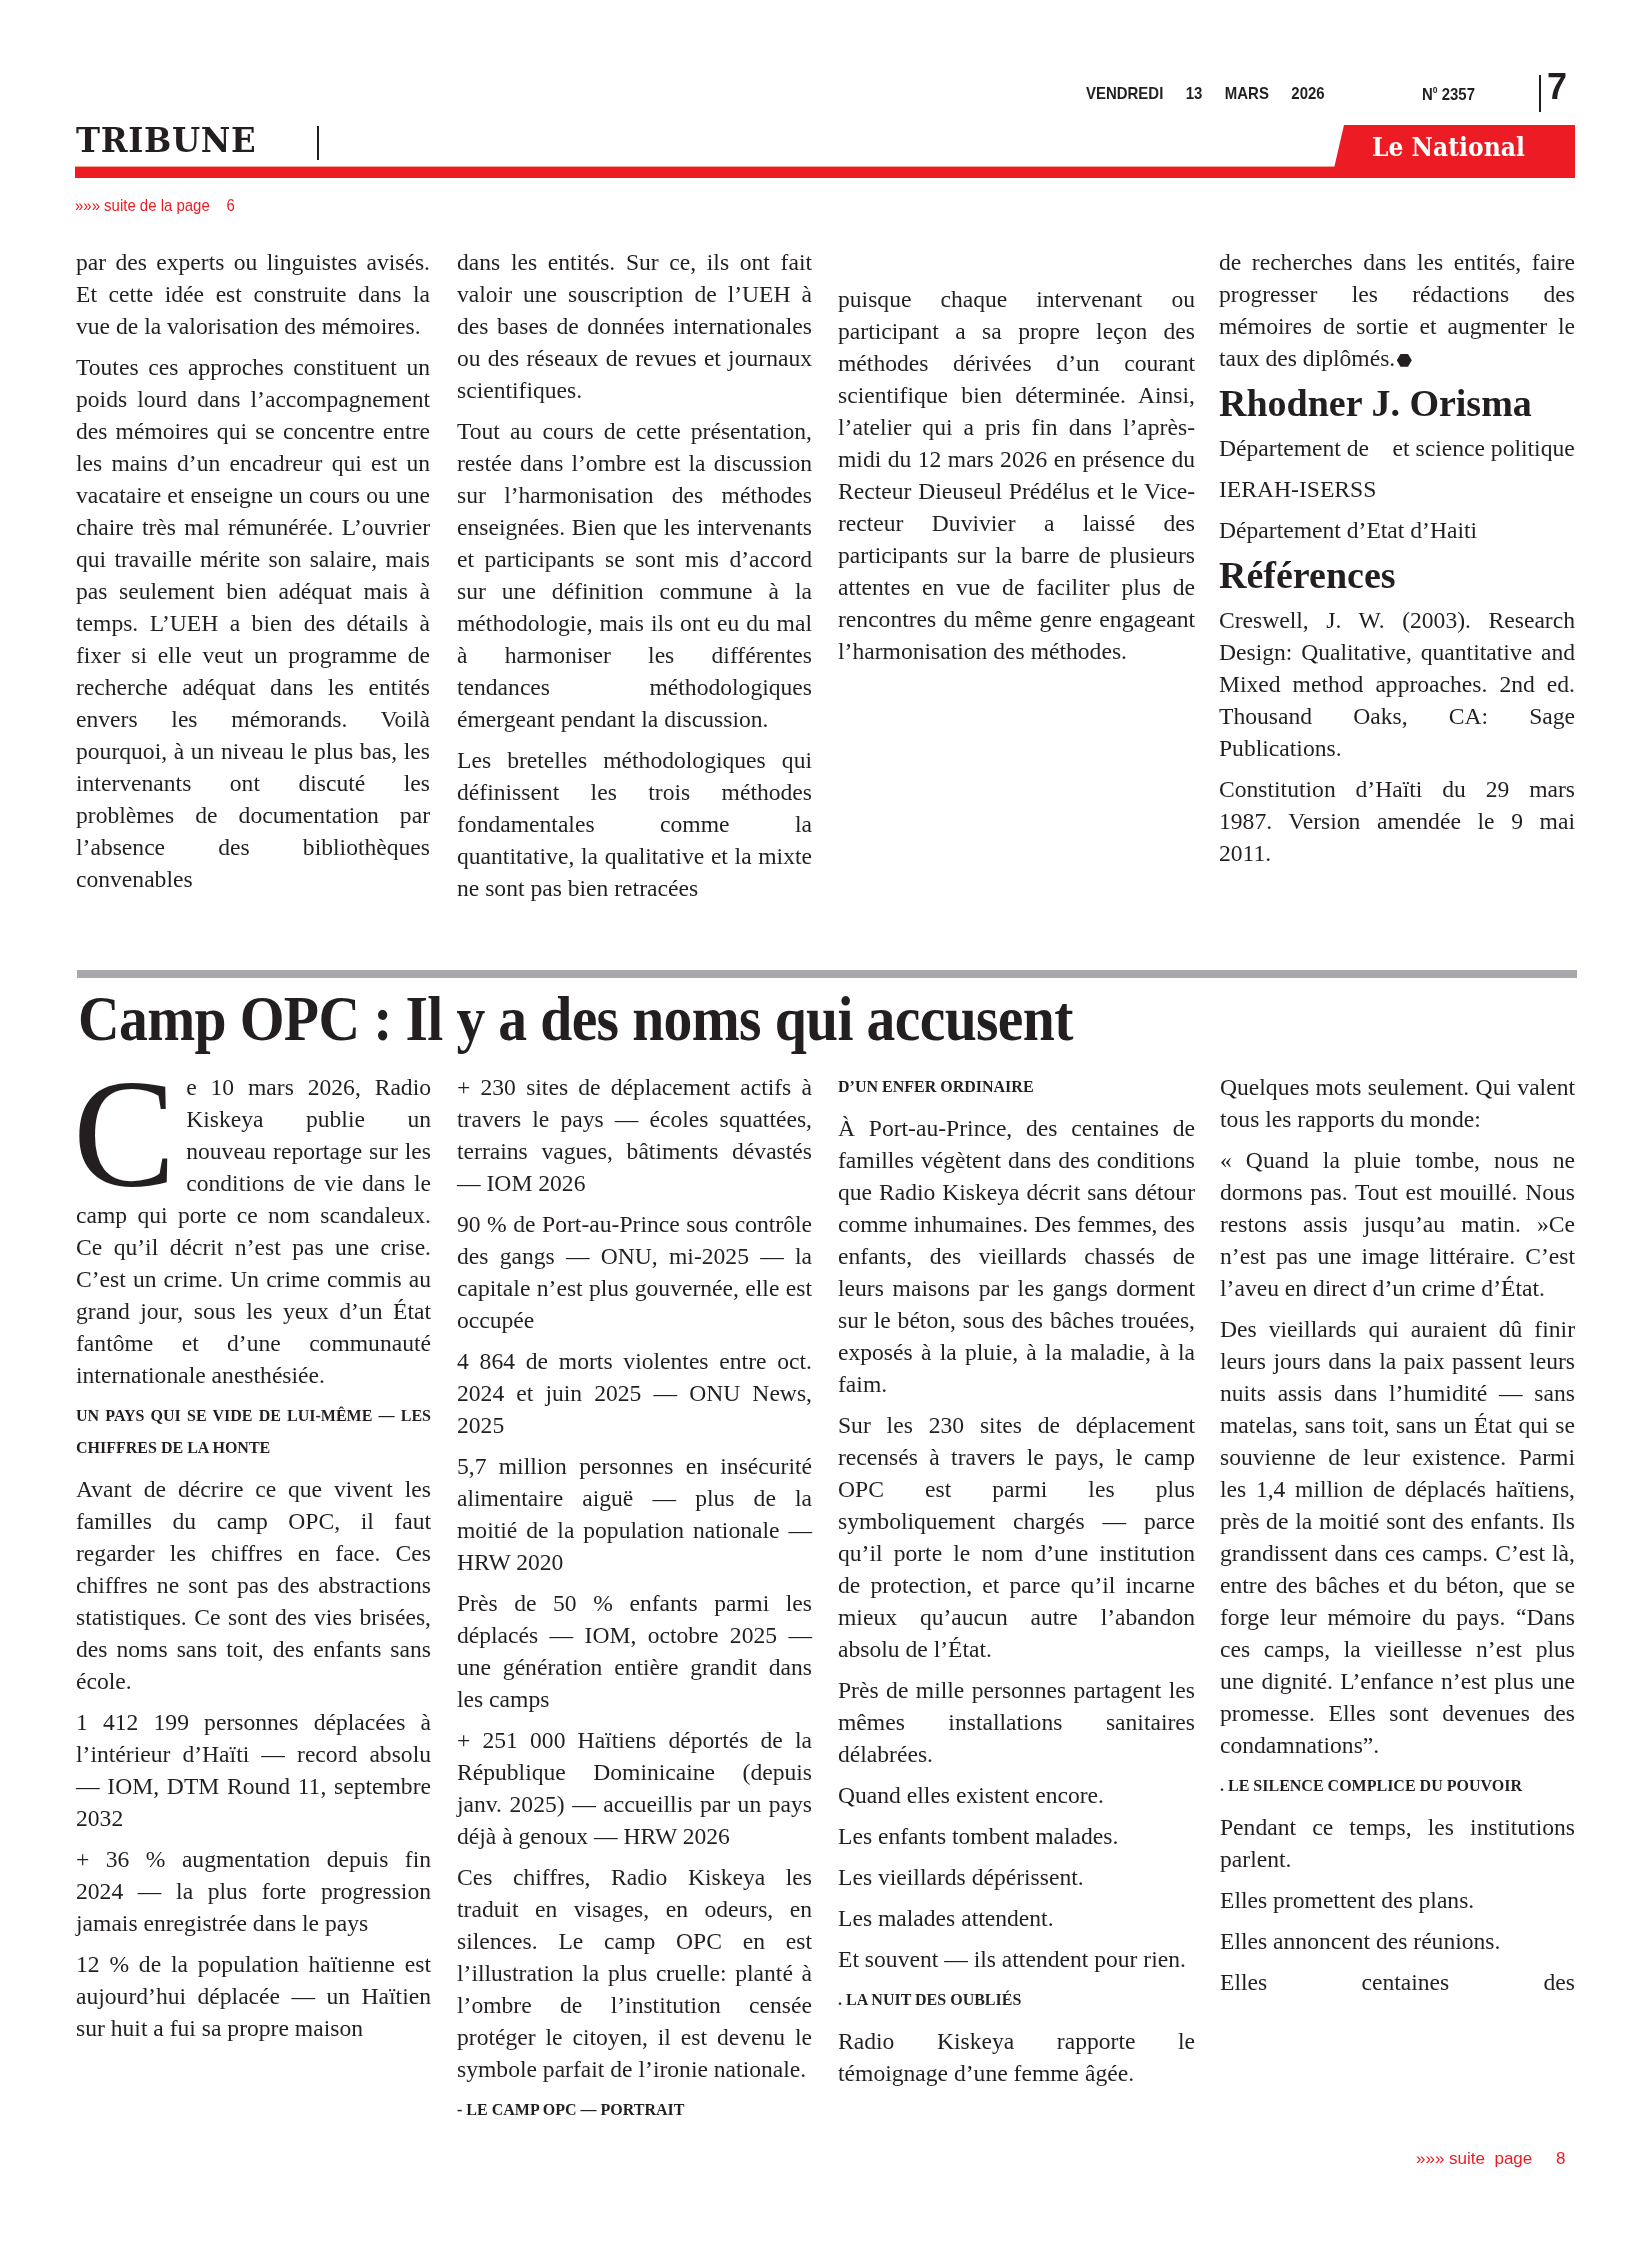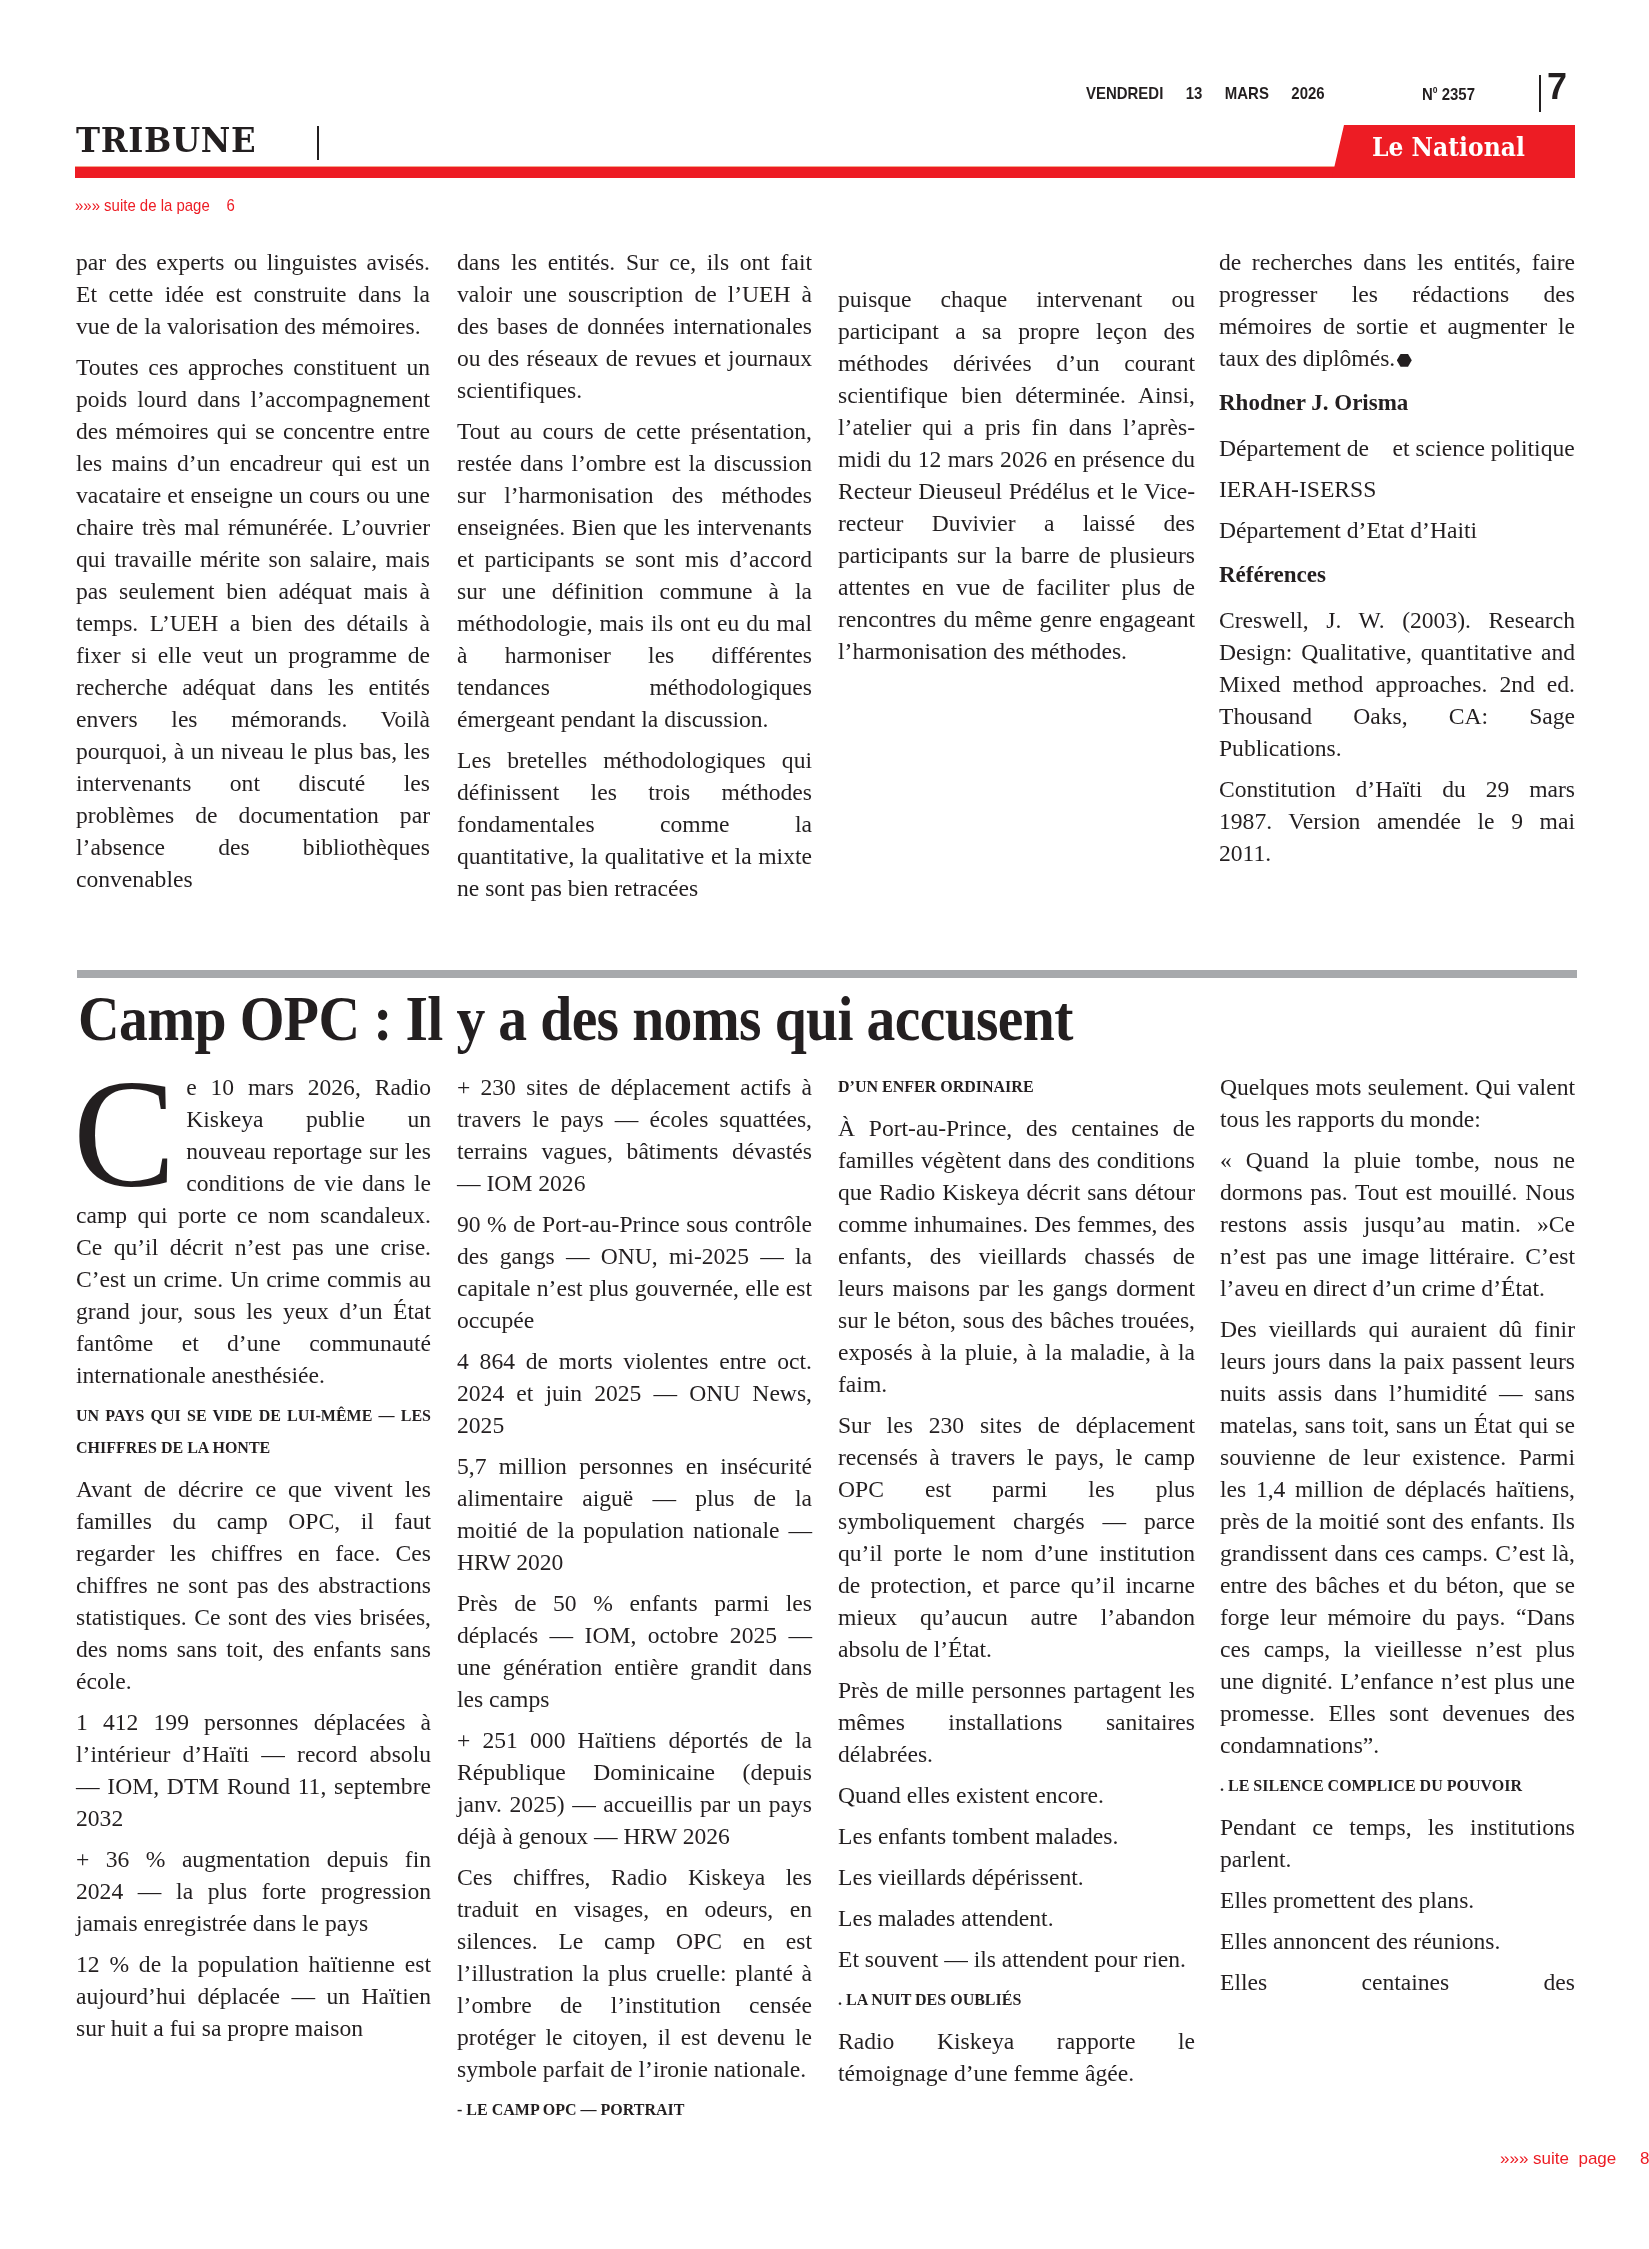--- a/index.html
+++ b/index.html
@@ -16,27 +16,27 @@
   #section-title { position: absolute; top: 120px; left: 76px; font-family: "DejaVu Serif", serif; font-weight: bold; font-size: 34px; letter-spacing: 0.7px; color: #231f20; transform: scaleX(0.95); transform-origin: left top; }
   #section-divider { position: absolute; top: 126px; left: 317px; width: 2.2px; height: 34px; background: #231f20; }
 
   #red-rule { position: absolute; top: 167px; left: 75px; width: 1500px; height: 11.2px; background: #ed1c24; }
   #red-rule::before { content: ""; position: absolute; top: -1.5px; left: 0; width: 1260px; height: 1.5px; background: #f3a38a; }
   #brand-tab { position: absolute; top: 125px; left: 1332px; width: 243px; height: 52px; background: #ed1c24; clip-path: polygon(12px 0, 100% 0, 100% 100%, 0 100%); }
   #brand-name { position: absolute; top: 132px; left: 1372px; font-family: "DejaVu Serif", serif; font-weight: bold; font-size: 25.5px; color: #ffffff; transform: scaleX(0.92); transform-origin: left top; white-space: nowrap; }
 
   .jump { position: absolute; font-family: "Liberation Sans", sans-serif; font-size: 17px; color: #ed1c24; white-space: pre; }
   #jump-from { top: 196px; left: 75px; transform: scaleX(0.88); transform-origin: left top; }
-  #jump-to { top: 2149px; left: 1500px; }
+  #jump-to { top: 2149px; left: 1416px; }
 
   
   .col { position: absolute; font-family: "Liberation Serif", "DejaVu Serif", serif; font-size: 23.6px; line-height: 32px; color: #231f20; text-align: justify; hyphens: none; }
   .col p { margin: 0 0 9px 0; }
   .col h3 { margin: 0 0 9px 0; font-size: 16px; font-weight: bold; line-height: 32px; text-align: left; }
-  .col h2 { margin: 12px 0 12px 0; font-size: 23px; line-height: 34px; font-weight: bold; text-align: left; }
+  .col h2 { margin: 12px 0 12px 0; font-size: 38px; line-height: 34px; font-weight: bold; text-align: left; }
   .col .sub { font-weight: bold; text-align: justify; }
 
   #top-col-1 { top: 246px; left: 76px; width: 354px; }
   #top-col-2 { top: 246px; left: 457px; width: 355px; }
   #top-col-3 { top: 246px; left: 838px; width: 357px; margin-top: 37px; }
   #top-col-4 { top: 246px; left: 1219px; width: 356px; }
 
   .end-mark { display: inline-block; width: 15px; height: 12.7px; background: #231f20; clip-path: polygon(25% 0, 75% 0, 100% 50%, 75% 100%, 25% 100%, 0 50%); vertical-align: -0.7px; margin-left: 1.5px; }
 
   #gray-rule { position: absolute; top: 970px; left: 77px; width: 1500px; height: 8.2px; background: #a7a9ac; }

